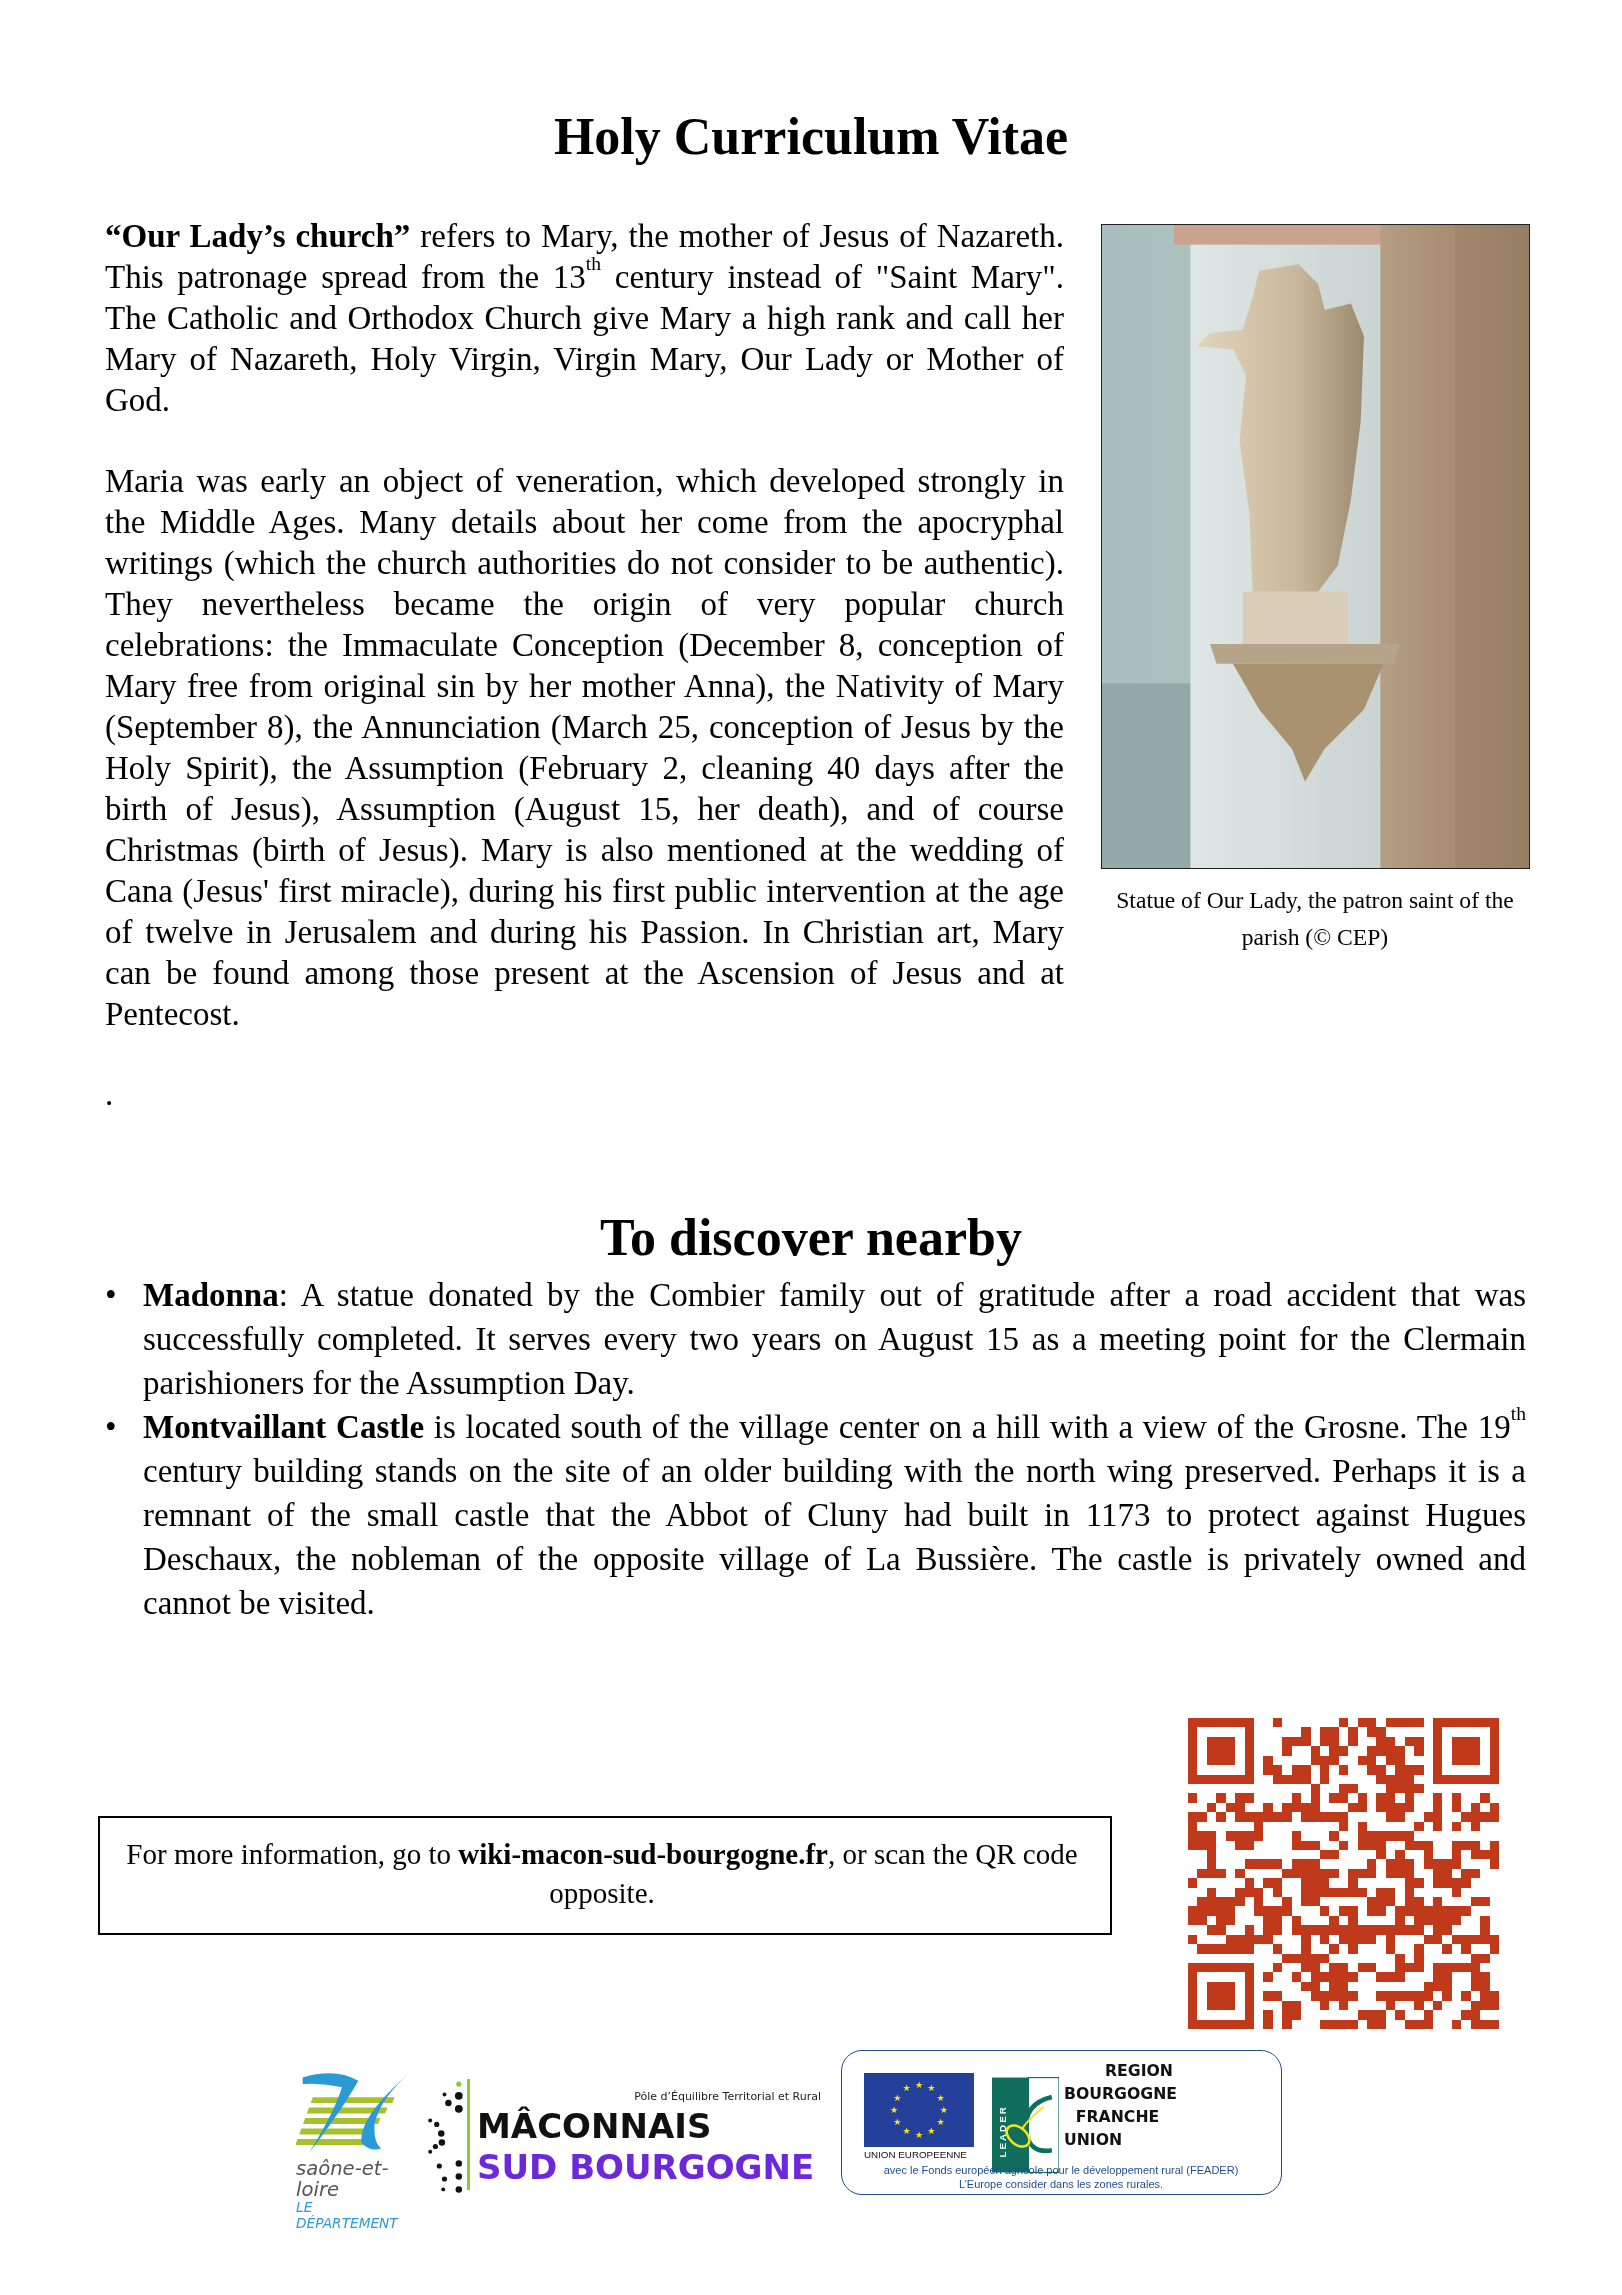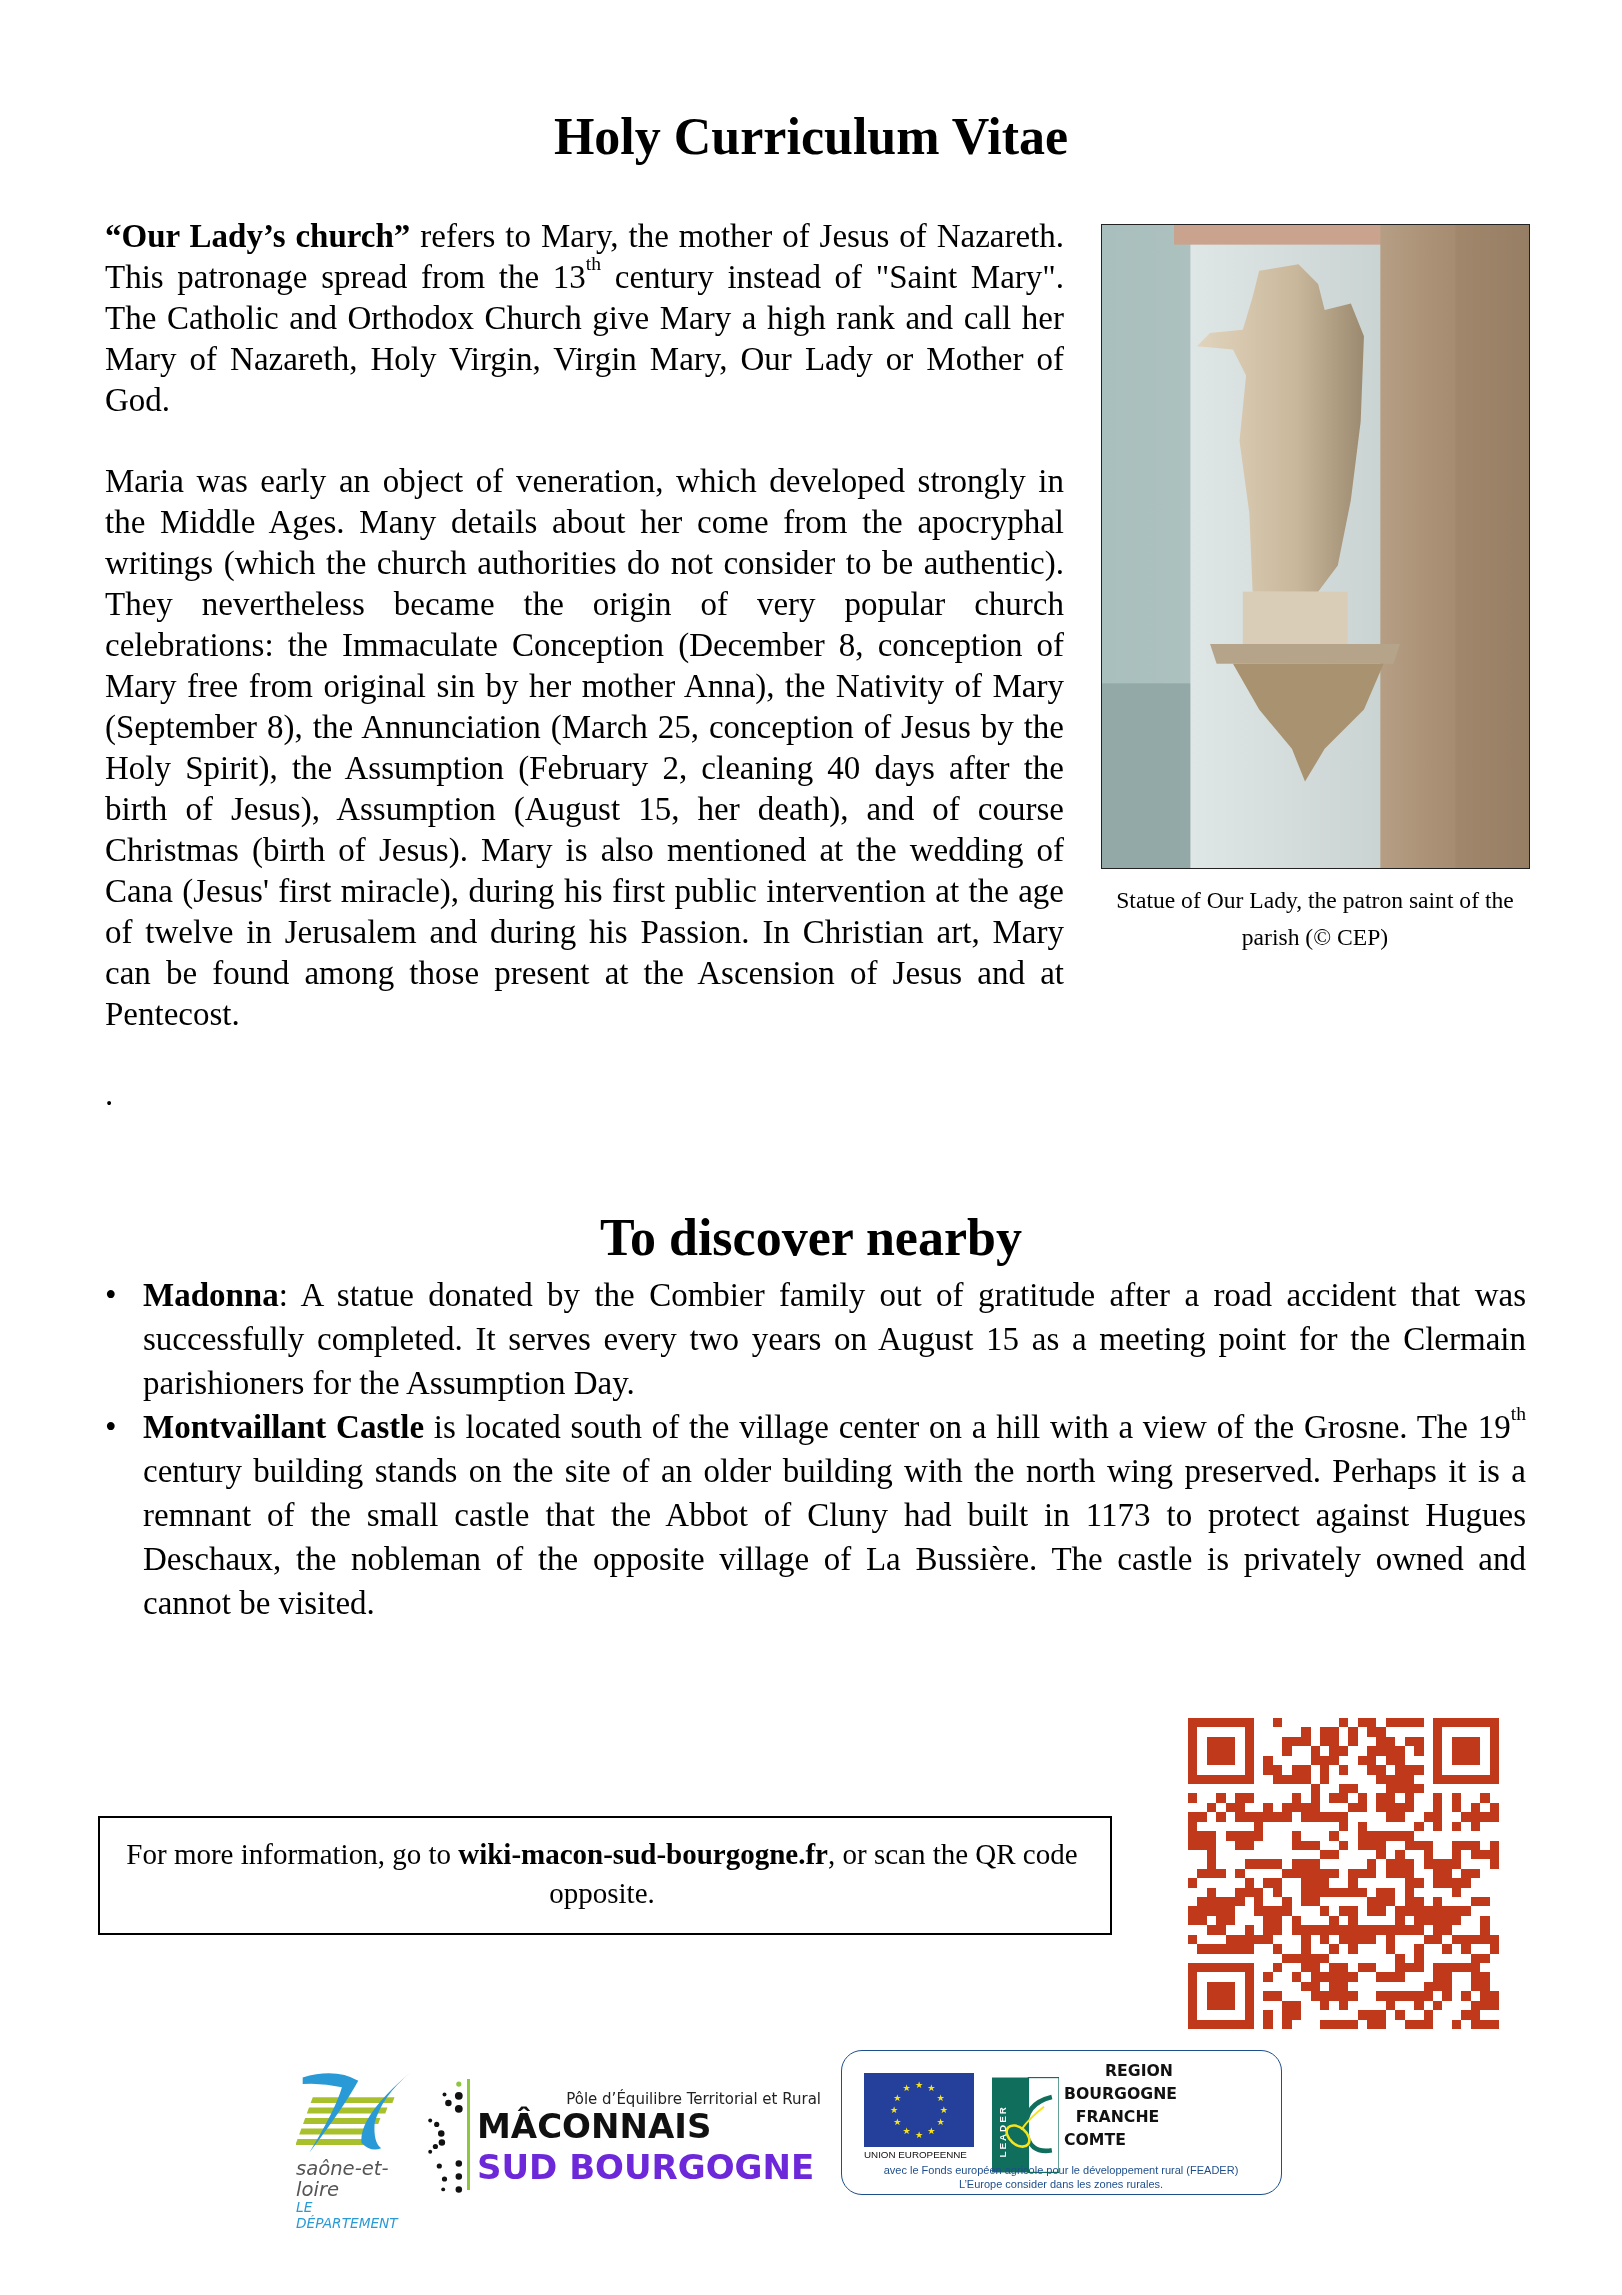--- a/index.html
+++ b/index.html
@@ -600,21 +600,21 @@
       <circle cx="22" cy="130" r="4"></circle>
         <circle cx="30" cy="150" r="4"></circle>
         <circle cx="28" cy="166" r="3"></circle>
       <circle cx="52" cy="126" r="5"></circle>
         <circle cx="52" cy="146" r="5"></circle>
         <circle cx="52" cy="166" r="5"></circle>
     </g>
     <circle cx="52" cy="4" r="4" fill="#8dc63f"></circle>
   </svg>
   <div class="abs" style="left:42px;top:5.2px;width:3.3px;height:111px;background:#8dc63f"></div>
-  <div class="abs dejavu" style="left:52px;top:15.7px;width:344px;text-align:right;font-size:15px;color:#222;">Pôle d’Équilibre Territorial et Rural</div>
+  <div class="abs dejavu" style="left:52px;top:15.7px;width:344px;text-align:right;font-size:11px;color:#222;">Pôle d’Équilibre Territorial et Rural</div>
   <div class="abs dejavu" style="left:52px;top:34px;font-size:34px;line-height:37px;font-weight:bold;color:#111;">MÂCONNAIS</div>
   <div class="abs dejavu" style="left:52px;top:75px;font-size:34px;line-height:37px;font-weight:bold;color:#6d28d9;">SUD BOURGOGNE</div>
 </div>
 
 <div class="abs" id="logo-eu-box">
   <div class="abs" style="left:22px;top:22px;width:110px;height:74px;background:#24409a">
     <svg width="110" height="74" viewBox="0 0 168 113" id="eu-stars">
         <text x="84" y="23" text-anchor="middle" font-size="14" fill="#f6e31b">★</text>
         <text x="103" y="28.091034656191326" text-anchor="middle" font-size="14" fill="#f6e31b">★</text>
         <text x="116.90896534380866" y="42" text-anchor="middle" font-size="14" fill="#f6e31b">★</text>
@@ -637,20 +637,20 @@
       <path d="M92 30 Q50 40 52 80 Q56 118 92 112" fill="none" stroke="#0f6f5c" stroke-width="7"></path>
       <ellipse cx="40" cy="90" rx="20" ry="13" fill="none" stroke="#f6e31b" stroke-width="4" transform="rotate(40 40 90)"></ellipse>
       <path d="M45 80 Q60 60 80 45" fill="none" stroke="#f6e31b" stroke-width="3"></path>
     </svg>
     <div class="abs sans" style="left:-26px;top:39px;width:72px;transform:rotate(-90deg);color:#fff;font-size:9.8px;font-weight:bold;letter-spacing:2px;">LEADER</div>
   </div>
   <div class="abs dejavu" style="left:222px;top:7.9px;width:196px;font-weight:bold;font-size:15.7px;line-height:23px;color:#111;">
     <div style="padding-left:41px">REGION</div>
     <div>BOURGOGNE</div>
     <div style="padding-left:11.8px">FRANCHE</div>
-    <div>COMTE</div>
+    <div>UNION</div>
   </div>
   <div class="abs sans" style="left:0;top:113px;width:438px;text-align:center;font-size:11px;line-height:13.7px;color:#1f4e8c;">
     <div>avec le Fonds européen agricole pour le développement rural (FEADER)</div>
     <div>L’Europe consider dans les zones rurales.</div>
   </div>
 </div>
 
 
 </body></html>

